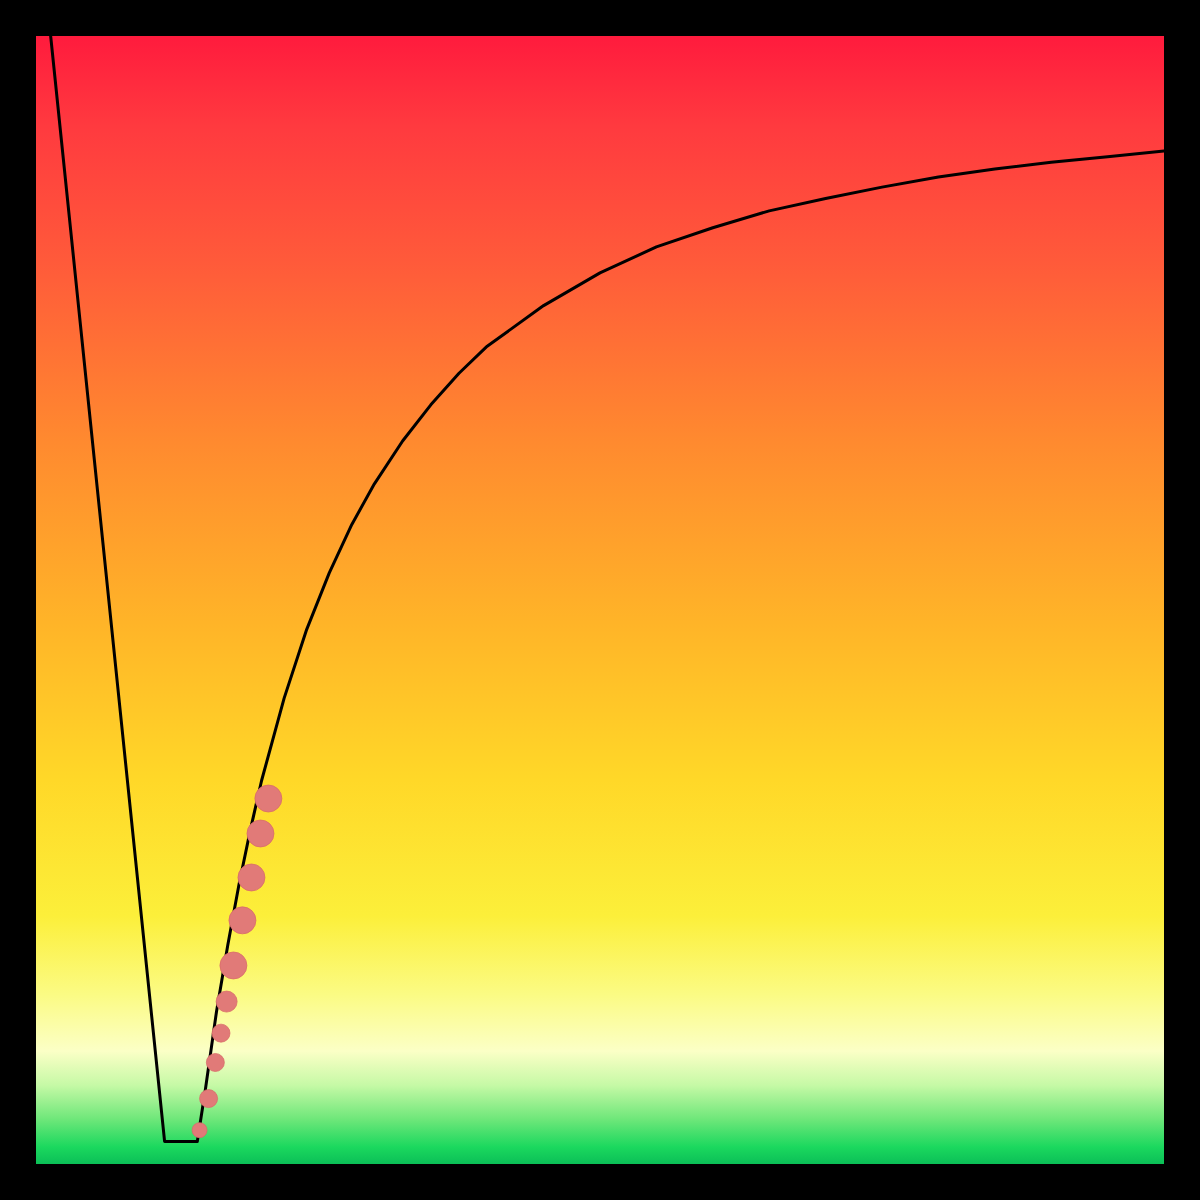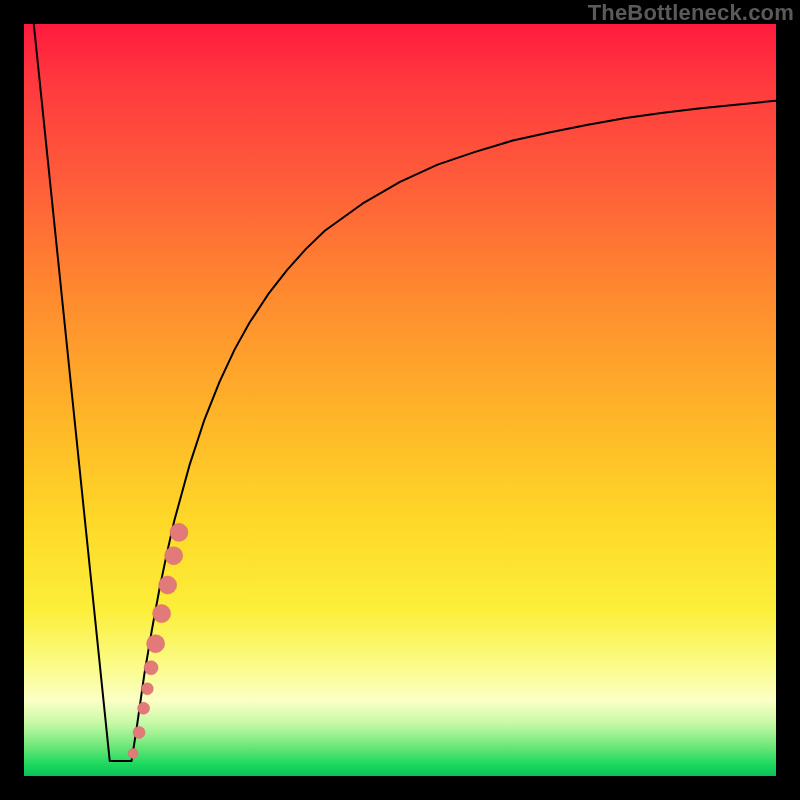--- a/index.html
+++ b/index.html
@@ -90,14 +90,13 @@
           <circle cx="127.088" cy="643.712" r="7" class="dot"></circle>
           <circle cx="131.6" cy="619.648" r="9" class="dot"></circle>
           <circle cx="137.61599999999999" cy="589.568" r="9" class="dot"></circle>
           <circle cx="143.632" cy="560.992" r="9" class="dot"></circle>
           <circle cx="149.648" cy="531.664" r="9" class="dot"></circle>
           <circle cx="154.912" cy="508.352" r="9" class="dot"></circle>
         </g>
     </svg>
   </div>
 
-  <div class="watermark">TheBottleneck.com</div>
 </div>
 
 </body></html>

